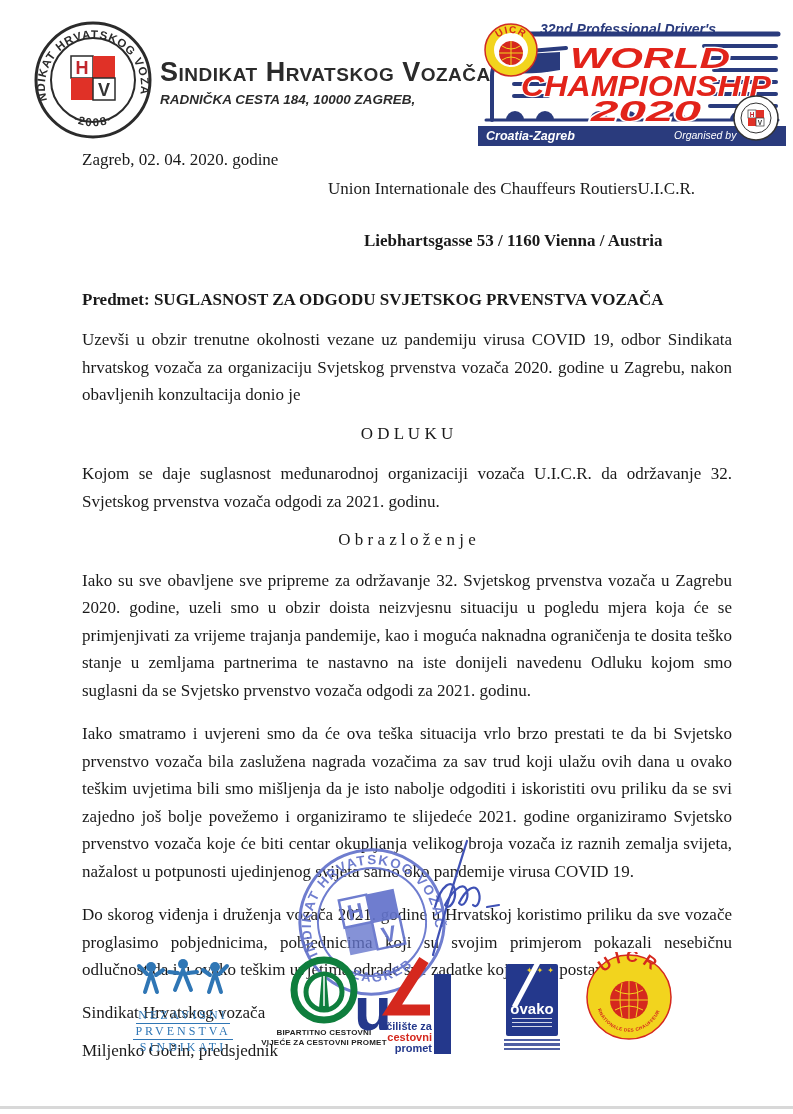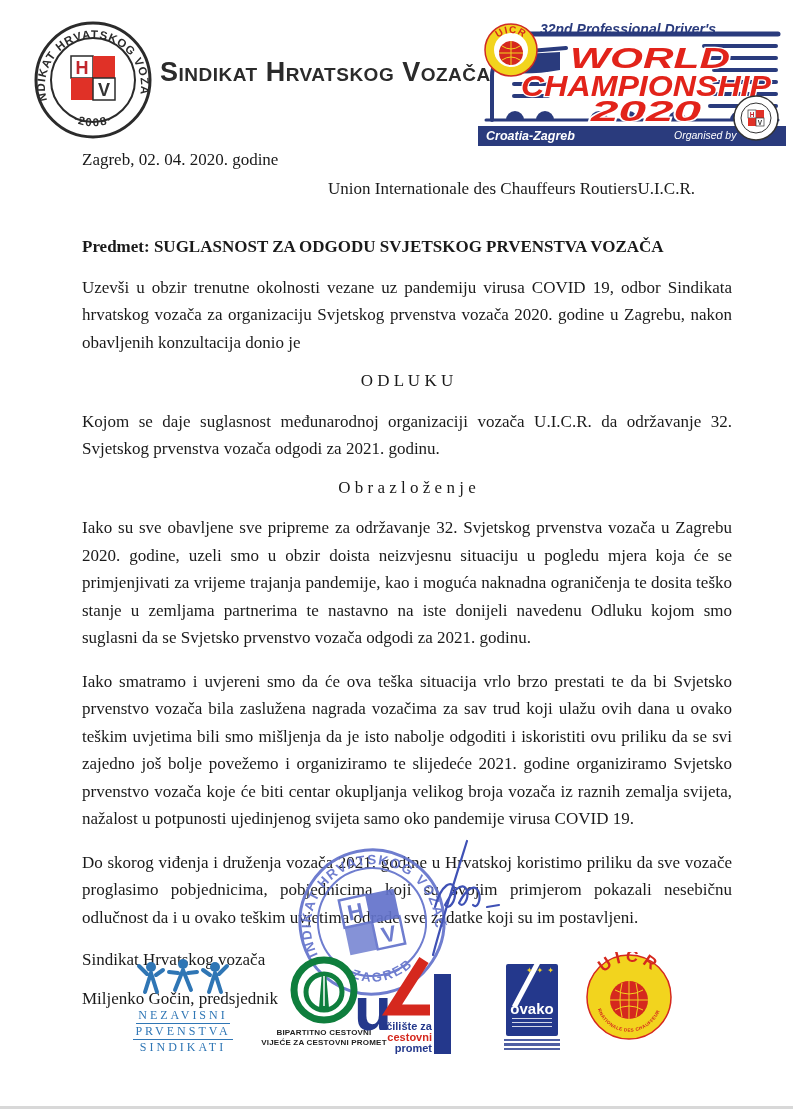--- a/index.html
+++ b/index.html
@@ -79,20 +79,21 @@
       <rect x="38" y="58" width="22" height="22" fill="#e03127"></rect>
       <rect x="60" y="58" width="22" height="22" fill="#fff" stroke="#2b2b2b" stroke-width="1.5"></rect>
       <text x="49" y="54" text-anchor="middle" font-family="Liberation Sans, sans-serif" font-weight="700" font-size="18" fill="#c1272d">H</text>
       <text x="71" y="76" text-anchor="middle" font-family="Liberation Sans, sans-serif" font-weight="700" font-size="18" fill="#333">V</text>
     </g>
   </svg>
 
   <div class="org-block">
     <div class="org-name">Sindikat Hrvatskog Vozača</div>
     <div class="org-addr">
+      <div>RADNIČKA CESTA 184, 10000 ZAGREB,</div>
     </div>
   </div>
 
   <svg class="banner" viewBox="0 0 308 138">
     <defs>
       <path id="bUicrArc" d="M 14,44 A 19,19 0 1 1 52,44"></path>
     </defs>
 
     <g stroke="#2a3b7d" fill="none" stroke-linecap="round">
       <path d="M 46,26 H 300" stroke-width="5"></path>
@@ -149,20 +150,21 @@
       <rect x="270" y="110" width="8" height="8" fill="#e03127"></rect>
       <rect x="278" y="110" width="8" height="8" fill="#ffffff" stroke="#333" stroke-width=".7"></rect>
       <text x="274" y="109" text-anchor="middle" font-size="6.5" font-weight="700" font-family="Liberation Sans, sans-serif" fill="#c1272d">H</text>
       <text x="282" y="117" text-anchor="middle" font-size="6.5" font-weight="700" font-family="Liberation Sans, sans-serif" fill="#333">V</text>
     </g>
   </svg>
 
   <div class="col">
     <div class="date-line">Zagreb, 02. 04. 2020. godine</div>
     <div class="recipient1">Union Internationale des Chauffeurs RoutiersU.I.C.R.</div>
+    <div class="recipient2">Liebhartsgasse 53 / 1160 Vienna / Austria</div>
     <div class="subject">Predmet: SUGLASNOST ZA ODGODU SVJETSKOG PRVENSTVA VOZAČA</div>
     <div class="para">Uzevši u obzir trenutne okolnosti vezane uz pandemiju virusa COVID 19, odbor Sindikata hrvatskog vozača za organizaciju Svjetskog prvenstva vozača 2020. godine u Zagrebu, nakon obavljenih konzultacija donio je</div>
     <div class="center-head">O D L U K U</div>
     <div class="para">Kojom se daje suglasnost međunarodnoj organizaciji vozača U.I.C.R. da održavanje 32. Svjetskog prvenstva vozača odgodi za 2021. godinu.</div>
     <div class="center-head">O b r a z l o ž e n j e</div>
     <div class="para">Iako su sve obavljene sve pripreme za održavanje 32. Svjetskog prvenstva vozača u Zagrebu 2020. godine, uzeli smo u obzir doista neizvjesnu situaciju u pogledu mjera koja će se primjenjivati za vrijeme trajanja pandemije, kao i moguća naknadna ograničenja te dosita teško stanje u zemljama partnerima te nastavno na iste donijeli navedenu Odluku kojom smo suglasni da se Svjetsko prvenstvo vozača odgodi za 2021. godinu.</div>
     <div class="para" style="margin-top:16px">Iako smatramo i uvjereni smo da će ova teška situacija vrlo brzo prestati te da bi Svjetsko prvenstvo vozača bila zaslužena nagrada vozačima za sav trud koji ulažu ovih dana u ovako teškim uvjetima bili smo mišljenja da je isto nabolje odgoditi i iskoristiti ovu priliku da se svi zajedno još bolje povežemo i organiziramo te slijedeće 2021. godine organiziramo Svjetsko prvenstvo vozača koje će biti centar okupljanja velikog broja vozača  iz raznih zemalja svijeta, nažalost u potpunosti ujedinjenog svijeta samo oko pandemije virusa COVID 19.</div>
     <div class="para" style="margin-top:16px">Do skorog viđenja i druženja vozača 2021. godine u Hrvatskoj koristimo priliku da sve vozače proglasimo pobjednicima, pobjednicima koji su svojim primjerom pokazali nesebičnu odlučnost da i u ovako teškim uvjetima odrade sve zadatke koji su im postavljeni.</div>
     <div class="closing">Sindikat Hrvatskog vozača</div>
     <div class="closing" style="margin-top:11px">Miljenko Gočin, predsjednik</div>

